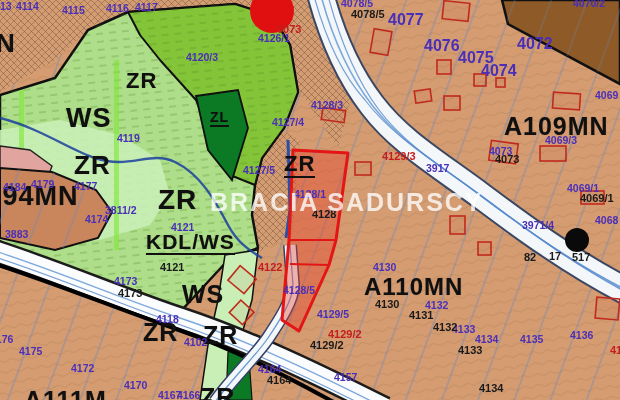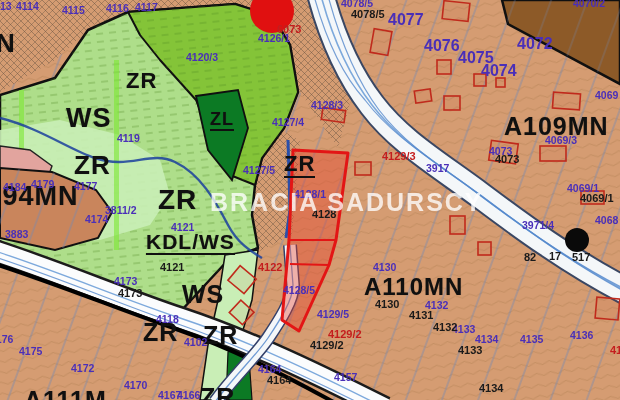--- a/index.html
+++ b/index.html
@@ -140,21 +140,21 @@
 
   <circle cx="272" cy="11" r="22" fill="#e01010"></circle>
 
   <circle cx="577" cy="240" r="12" fill="#0a0a0a"></circle>
 </svg>
 
 <div id="labels">
       <span class="lbl z" style="left: -4px; top: 30px; font-size: 26px;">N</span>
       <span class="lbl z" style="left: 126px; top: 70px; font-size: 22px;">ZR</span>
       <span class="lbl z" style="left: 66px; top: 105px; font-size: 27px;">WS</span>
-      <span class="lbl z u" style="left: 210px; top: 110px; font-size: 18px;">ZL</span>
+      <span class="lbl z u" style="left: 210px; top: 110px; font-size: 14px;">ZL</span>
       <span class="lbl z" style="left: 74px; top: 152px; font-size: 26px;">ZR</span>
       <span class="lbl z" style="left: 158px; top: 186px; font-size: 28px;">ZR</span>
       <span class="lbl z" style="left: -18px; top: 183px; font-size: 27px;">A94MN</span>
       <span class="lbl z u" style="left: 146px; top: 231px; font-size: 21px;">KDL/WS</span>
       <span class="lbl z u" style="left: 284px; top: 153px; font-size: 22px;">ZR</span>
       <span class="lbl z" style="left: 504px; top: 114px; font-size: 25px;">A109MN</span>
       <span class="lbl z" style="left: 364px; top: 275px; font-size: 24px;">A110MN</span>
       <span class="lbl z" style="left: 182px; top: 282px; font-size: 25px;">WS</span>
       <span class="lbl z" style="left: 143px; top: 320px; font-size: 25px;">ZR</span>
       <span class="lbl z" style="left: 203px; top: 323px; font-size: 25px;">ZR</span>

